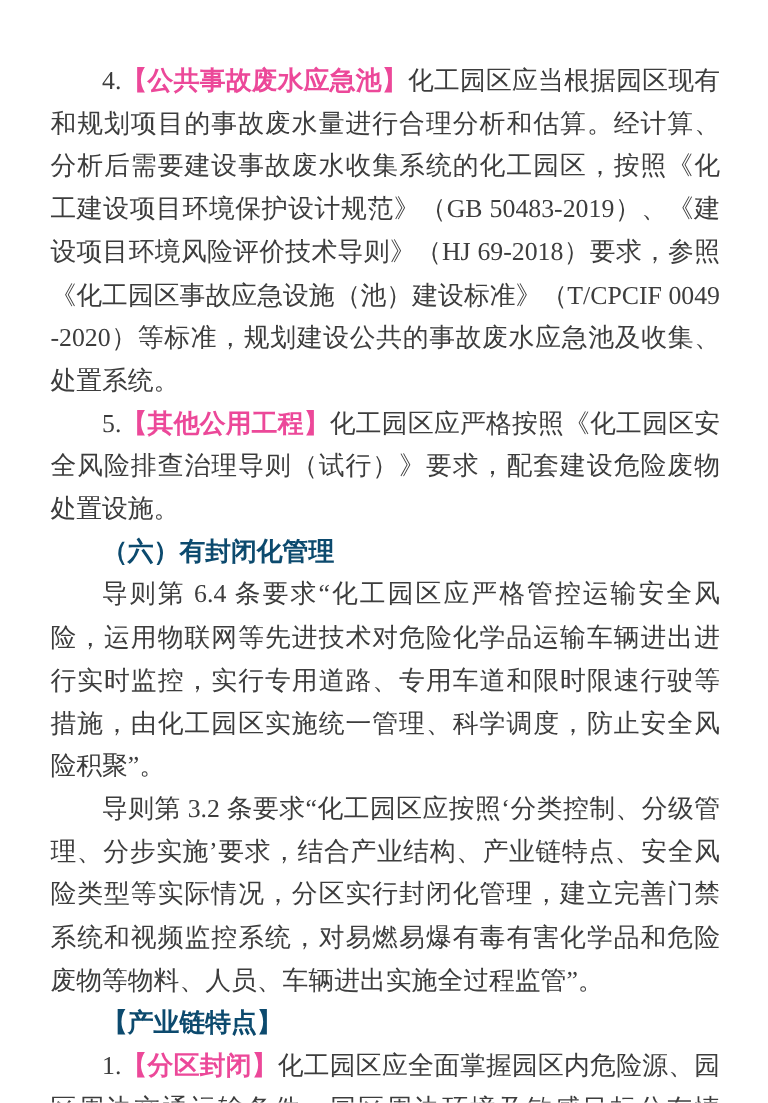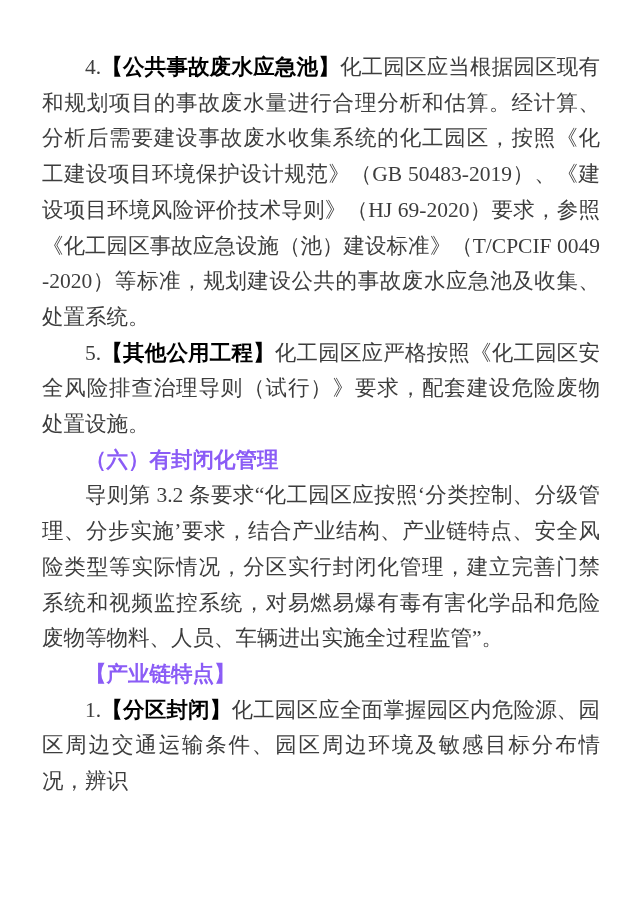--- a/index.html
+++ b/index.html
@@ -21,42 +21,43 @@
     overflow: hidden;
   }
   .para {
     margin: 0;
     text-indent: 2em;
     text-align: justify;
     word-break: break-all;
   }
   .heading {
     font-weight: 700;
-    color: #8b5cf6;
+    color: #0c4a6e;
   }
   .label {
     font-weight: 700;
-    color: #000000;
+    color: #ec4899;
   }
   .num {
     font-weight: 400;
   }
 </style>
 </head>
 <body>
 
 <div class="page">
 
-  <p class="para"><span class="num">4.</span><span class="label">【公共事故废水应急池】</span><span>化工园区应当根据园区现有和规划项目的事故废水量进行合理分析和估算。经计算、分析后需要建设事故废水收集系统的化工园区，按照《化工建设项目环境保护设计规范》（GB 50483-2019）、《建设项目环境风险评价技术导则》（HJ 69-2020）要求，参照《化工园区事故应急设施（池）建设标准》（T/CPCIF 0049-2020）等标准，规划建设公共的事故废水应急池及收集、处置系统。</span></p>
+  <p class="para"><span class="num">4.</span><span class="label">【公共事故废水应急池】</span><span>化工园区应当根据园区现有和规划项目的事故废水量进行合理分析和估算。经计算、分析后需要建设事故废水收集系统的化工园区，按照《化工建设项目环境保护设计规范》（GB 50483-2019）、《建设项目环境风险评价技术导则》（HJ 69-2018）要求，参照《化工园区事故应急设施（池）建设标准》（T/CPCIF 0049-2020）等标准，规划建设公共的事故废水应急池及收集、处置系统。</span></p>
 
   <p class="para"><span class="num">5.</span><span class="label">【其他公用工程】</span><span>化工园区应严格按照《化工园区安全风险排查治理导则（试行）》要求，配套建设危险废物处置设施。</span></p>
 
   <p class="para heading">（六）有封闭化管理</p>
 
 
+  <p class="para">导则第 6.4 条要求“化工园区应严格管控运输安全风险，运用物联网等先进技术对危险化学品运输车辆进出进行实时监控，实行专用道路、专用车道和限时限速行驶等措施，由化工园区实施统一管理、科学调度，防止安全风险积聚”。</p>
 
   <p class="para">导则第 3.2 条要求“化工园区应按照‘分类控制、分级管理、分步实施’要求，结合产业结构、产业链特点、安全风险类型等实际情况，分区实行封闭化管理，建立完善门禁系统和视频监控系统，对易燃易爆有毒有害化学品和危险废物等物料、人员、车辆进出实施全过程监管”。</p>
 
   <p class="para heading">【产业链特点】</p>
 
   <p class="para"><span class="num">1.</span><span class="label">【分区封闭】</span><span>化工园区应全面掌握园区内危险源、园区周边交通运输条件、园区周边环境及敏感目标分布情况，辨识</span></p>
 
 </div>
 
 </body></html>

